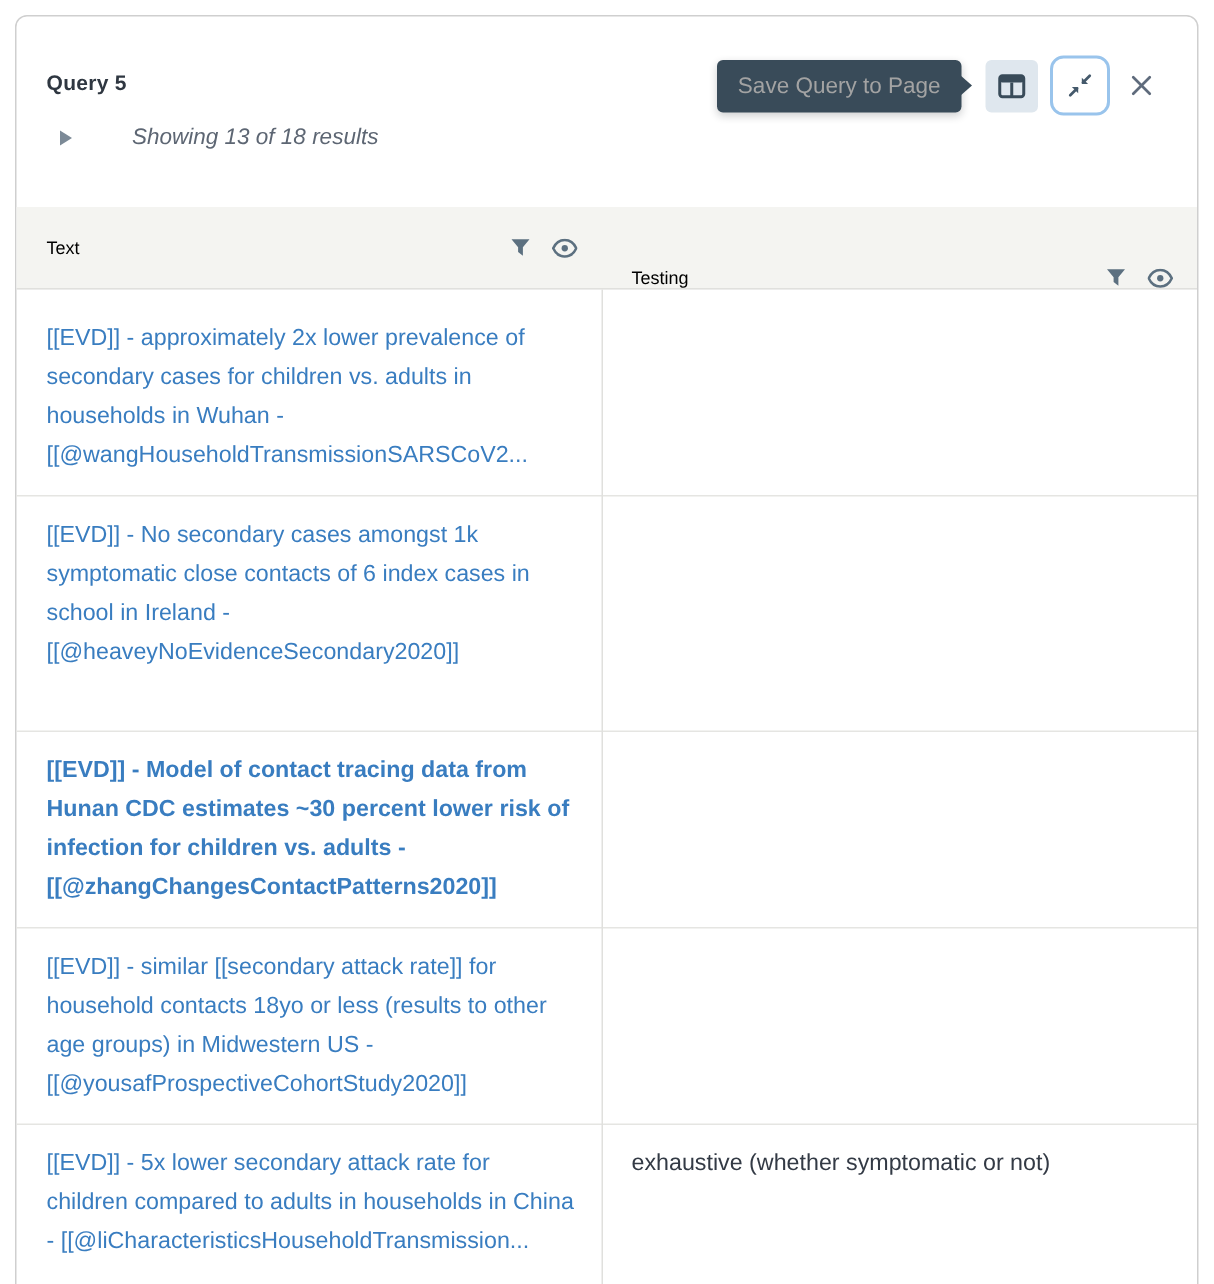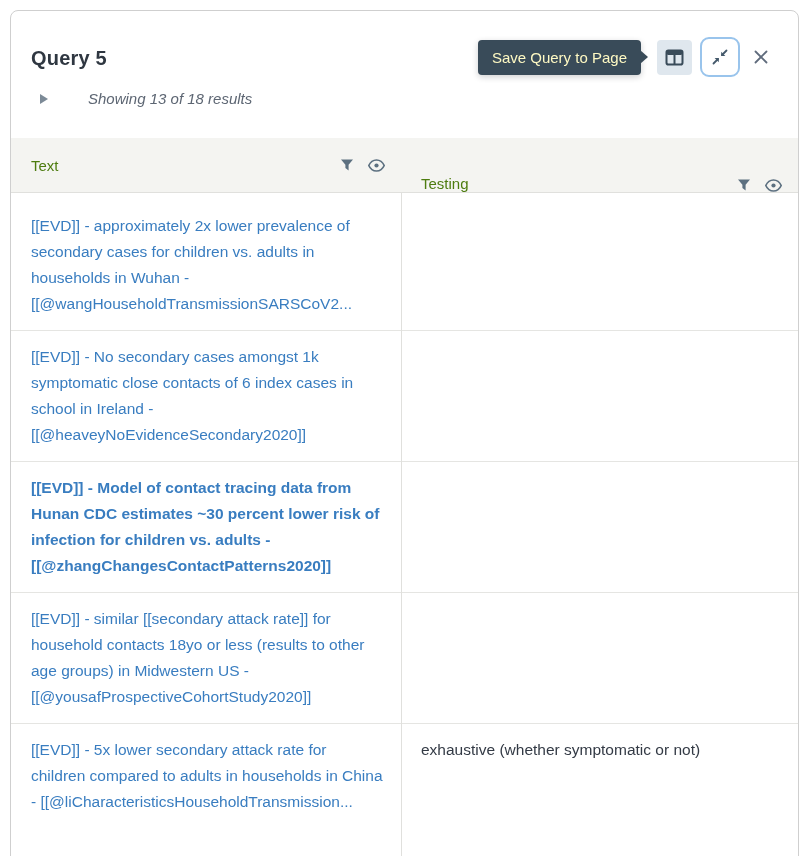--- a/index.html
+++ b/index.html
@@ -4,53 +4,53 @@
 <style>
   * { margin:0; padding:0; box-sizing:border-box; }
   html,body { width:809px; height:856px; overflow:hidden; background:#ffffff;
               font-family:"Liberation Sans", sans-serif; }
   .panel {
     position:absolute; left:10px; top:10px; right:10px; height:920px;
     background:#fff; border:1.5px solid #cfcfcf; border-radius:8px;
   }
   
   .panel-header { position:relative; height:127px; }
-  .query-title { font-size:20px; font-weight:700; color:#2f3741; padding:36px 0 0 20px; letter-spacing:.2px; }
+  .query-title { font-size:14px; font-weight:700; color:#2f3741; padding:36px 0 0 20px; letter-spacing:.2px; }
   .summary-row { display:flex; align-items:center; margin:20px 0 0 28px; }
   .caret-btn { background:none; border:none; cursor:pointer; width:16px; height:16px; display:flex; align-items:center; }
   .summary-text { font-style:italic; color:#5d6673; font-size:15px; margin-left:33px; }
   .controls { position:absolute; top:26px; right:24px; display:flex; align-items:center; gap:8px; }
   .tooltip {
-    position:relative; background:#394b59; color:#fef9c3; font-size:15px;
+    position:relative; background:#394b59; color:#a3a3a3; font-size:15px;
     padding:9px 14px; border-radius:4px; white-space:nowrap; margin-right:8px;
     box-shadow:0 2px 6px rgba(16,22,26,.2);
   }
   .tooltip::after {
     content:""; position:absolute; right:-7px; top:calc(50% - 7px);
     border-top:7px solid transparent; border-bottom:7px solid transparent;
     border-left:8px solid #394b59;
   }
   .icon-btn { border:none; background:transparent; cursor:pointer; display:flex; align-items:center; justify-content:center; }
   .table-btn { width:35px; height:35px; background:#dfe7ee; border-radius:4px; }
   .min-btn   { width:40px; height:40px; background:#fff; border:2px solid #99c4ec; border-radius:9px; }
   .close-btn { width:26px; height:26px; }
   
   .qtable { position:relative; }
   .qtable::after { 
     content:""; position:absolute; left:390px; top:55px; bottom:0; width:1px; background:#e0e0dd;
   }
   .thead { display:flex; height:55px; background:#f4f4f1; border-bottom:1px solid #e0e0dd; }
-  .th { display:flex; align-items:center; font-size:15px; color:#4d7c0f; }
+  .th { display:flex; align-items:center; font-size:12px; color:#000000; }
   .th-text    { width:390px; padding:0 16px 0 20px; }
   .th-testing { flex:1; padding:0 16px 0 20px;align-items:flex-end; }
   .th .spacer { flex:1; }
   .th .hicon { margin-left:14px; display:flex; align-items:center; cursor:pointer; }
   .trow { display:flex; border-bottom:1px solid #e5e5e2; }
   .trow:nth-child(1){ min-height:138px;align-items:flex-end; }
-  .trow:nth-child(2){ min-height:125px; }
+  .trow:nth-child(2){ min-height:125px;flex-direction:column; }
   .trow:nth-child(3){ min-height:125px;font-weight:bold; }
   .trow:nth-child(4){ min-height:125px; }
   .trow:nth-child(5){ min-height:138px; }
   .td { padding:13px 18px 13px 20px; font-size:15.5px; line-height:26px; overflow-wrap:break-word; }
   .td.text-cell    { width:390px; color:#397dc0; cursor:pointer; }
   .td.testing-cell { flex:1; color:#333a45; }
   svg { display:block; }
 </style>
 </head>
 <body>

